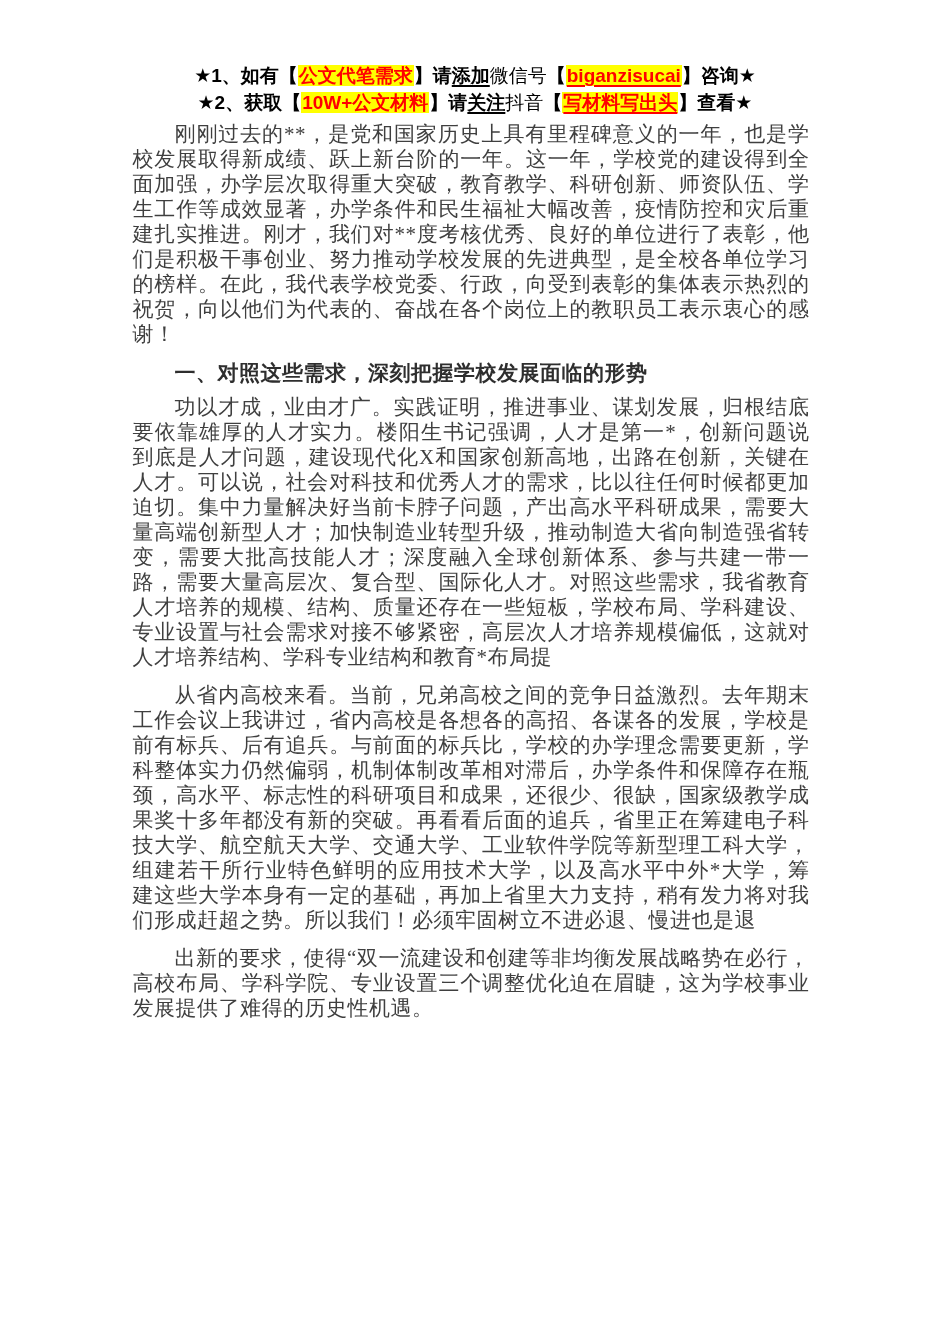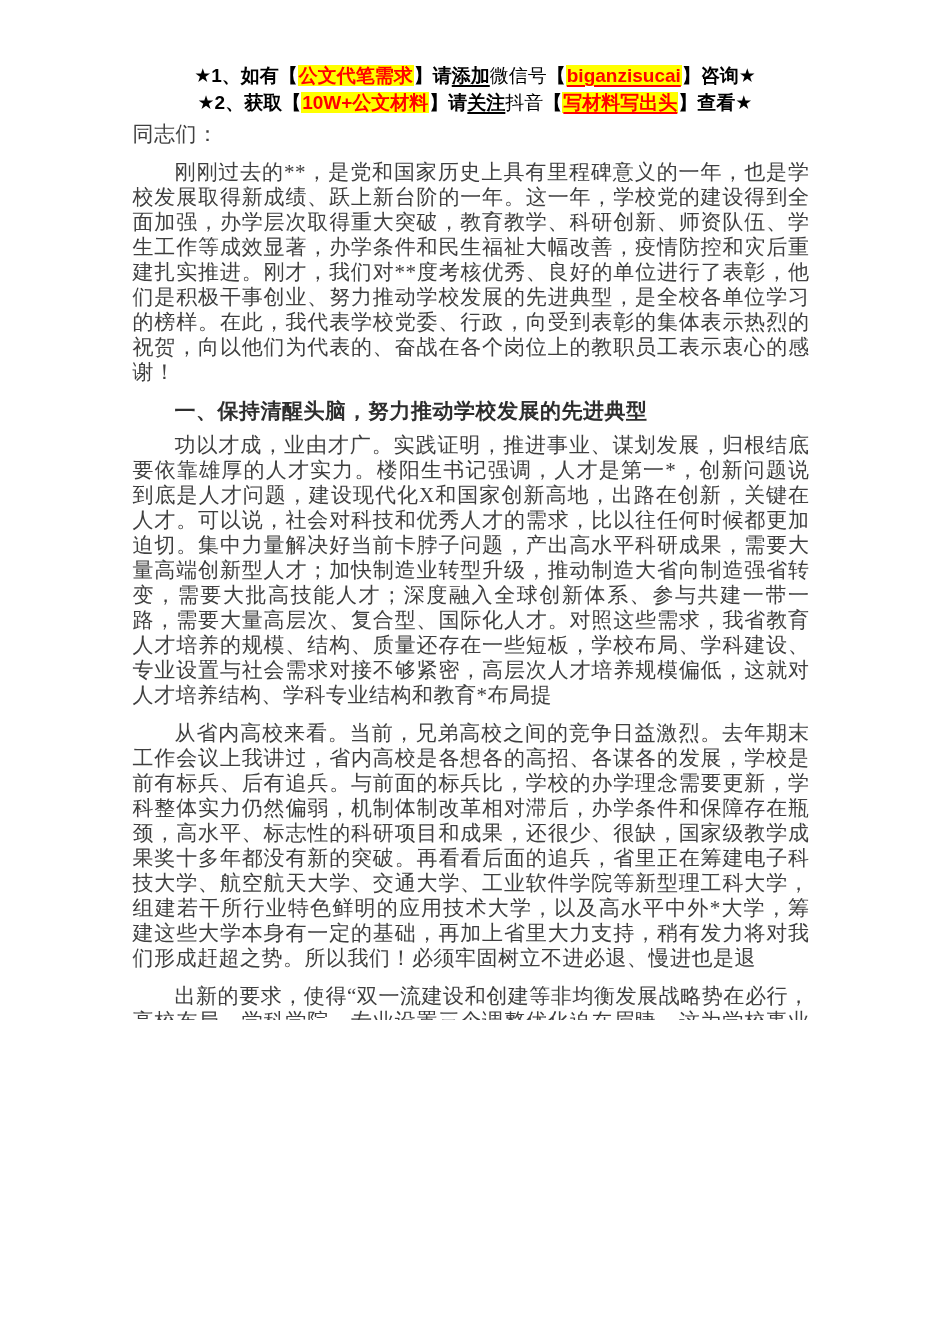--- a/index.html
+++ b/index.html
@@ -89,23 +89,22 @@
   <div class="banner">
     <div class="banner-line">
       <span>★1、如有【</span><span class="hl">公文代笔需求</span><span>】请</span><span class="ub">添加</span><span class="mid">微信号</span><span>【</span><span class="hl u">biganzisucai</span><span>】咨询★</span>
     </div>
     <div class="banner-line">
       <span>★2、获取【</span><span class="hl">10W+公文材料</span><span>】请</span><span class="ub">关注</span><span class="mid">抖音</span><span>【</span><span class="hl u">写材料写出头</span><span>】查看★</span>
     </div>
   </div>
 
   <div class="content">
-    <p class="salutation">同志们：</p>
     <p class="body-para">刚刚过去的**，是党和国家历史上具有里程碑意义的一年，也是学校发展取得新成绩、跃上新台阶的一年。这一年，学校党的建设得到全面加强，办学层次取得重大突破，教育教学、科研创新、师资队伍、学生工作等成效显著，办学条件和民生福祉大幅改善，疫情防控和灾后重建扎实推进。刚才，我们对**度考核优秀、良好的单位进行了表彰，他们是积极干事创业、努力推动学校发展的先进典型，是全校各单位学习的榜样。在此，我代表学校党委、行政，向受到表彰的集体表示热烈的祝贺，向以他们为代表的、奋战在各个岗位上的教职员工表示衷心的感谢！</p>
-    <h2 class="heading">一、保持清醒头脑，努力推动学校发展的先进典型</h2>
+    <h2 class="heading">一、对照这些需求，深刻把握学校发展面临的形势</h2>
     <p class="body-para">功以才成，业由才广。实践证明，推进事业、谋划发展，归根结底要依靠雄厚的人才实力。楼阳生书记强调，人才是第一*，创新问题说到底是人才问题，建设现代化X和国家创新高地，出路在创新，关键在人才。可以说，社会对科技和优秀人才的需求，比以往任何时候都更加迫切。集中力量解决好当前卡脖子问题，产出高水平科研成果，需要大量高端创新型人才；加快制造业转型升级，推动制造大省向制造强省转变，需要大批高技能人才；深度融入全球创新体系、参与共建一带一路，需要大量高层次、复合型、国际化人才。对照这些需求，我省教育人才培养的规模、结构、质量还存在一些短板，学校布局、学科建设、专业设置与社会需求对接不够紧密，高层次人才培养规模偏低，这就对人才培养结构、学科专业结构和教育*布局提</p>
     <p class="body-para">从省内高校来看。当前，兄弟高校之间的竞争日益激烈。去年期末工作会议上我讲过，省内高校是各想各的高招、各谋各的发展，学校是前有标兵、后有追兵。与前面的标兵比，学校的办学理念需要更新，学科整体实力仍然偏弱，机制体制改革相对滞后，办学条件和保障存在瓶颈，高水平、标志性的科研项目和成果，还很少、很缺，国家级教学成果奖十多年都没有新的突破。再看看后面的追兵，省里正在筹建电子科技大学、航空航天大学、交通大学、工业软件学院等新型理工科大学，组建若干所行业特色鲜明的应用技术大学，以及高水平中外*大学，筹建这些大学本身有一定的基础，再加上省里大力支持，稍有发力将对我们形成赶超之势。所以我们！必须牢固树立不进必退、慢进也是退</p>
     <p class="body-para">出新的要求，使得“双一流建设和创建等非均衡发展战略势在必行，高校布局、学科学院、专业设置三个调整优化迫在眉睫，这为学校事业发展提供了难得的历史性机遇。</p>
   </div>
 
   <div class="banner footer">
     <div class="banner-line">
       <span>★1、如有【</span><span class="hl">公文代笔需求</span><span>】请</span><span class="ub">添加</span><span class="mid">微信号</span><span>【</span><span class="hl u">biganzisucai</span><span>】咨询★</span>
     </div>
     <div class="banner-line">

